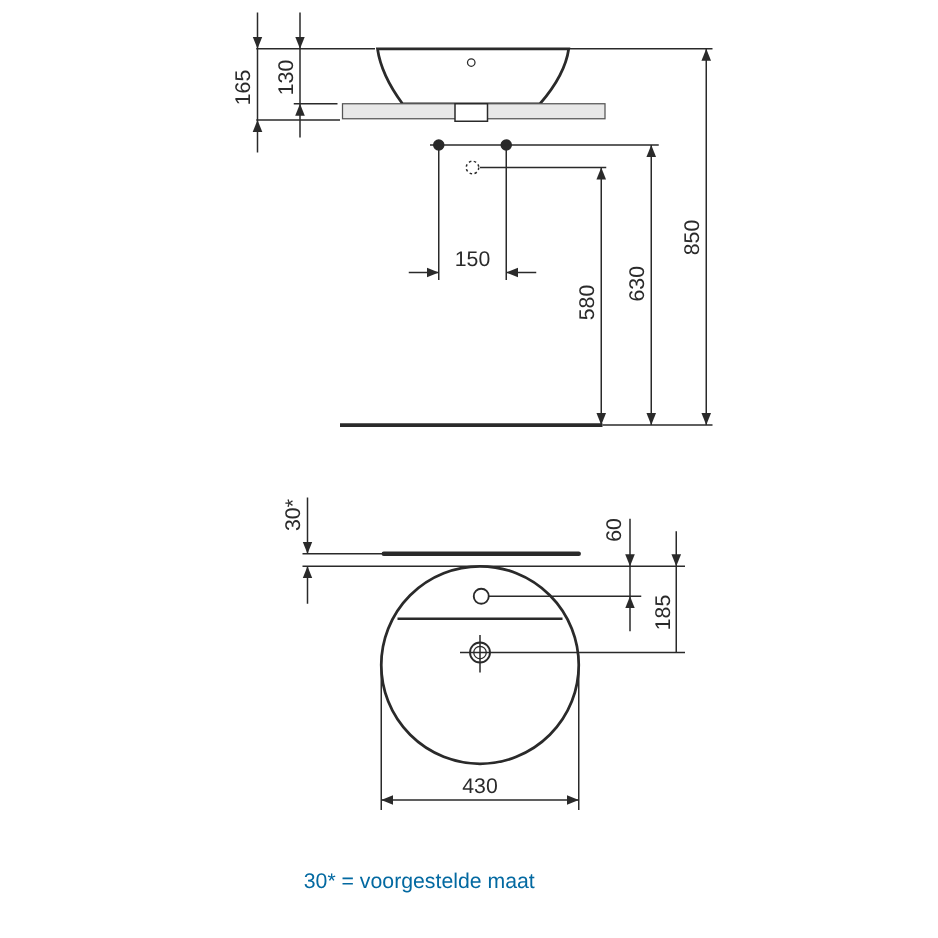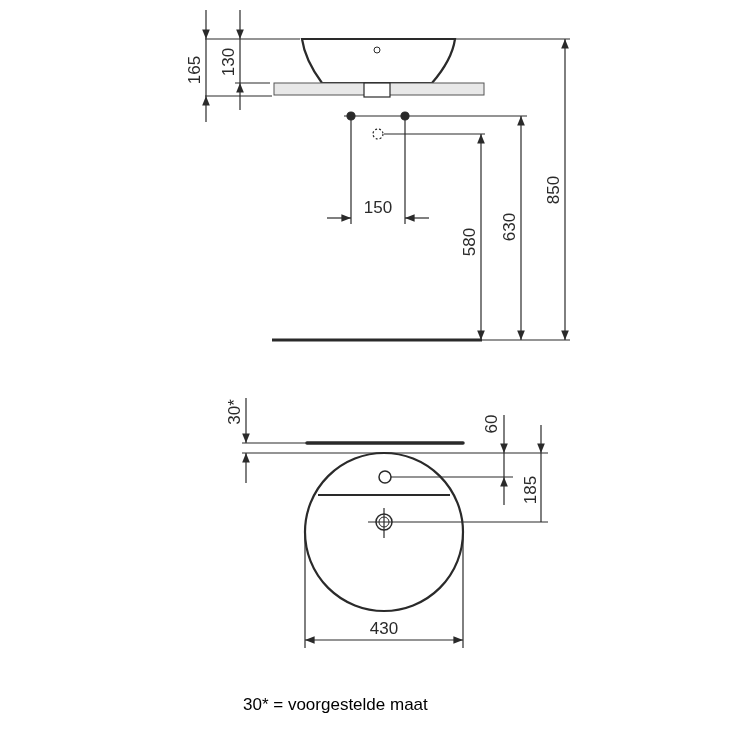--- a/index.html
+++ b/index.html
@@ -1,19 +1,19 @@
 <!DOCTYPE html>
 <html><head>
 <meta charset="utf-8">
 <style>
   html, body { margin:0; padding:0; background:#ffffff; }
   body { width:750px; height:750px; position:relative; overflow:hidden; font-family:"Liberation Sans", sans-serif; }
   svg { position:absolute; left:0; top:0; }
   .dim { font-family:"Liberation Sans", sans-serif; font-size:17px; fill:#2a2a2a; }
-  .note { position:absolute; left:243px; top:695px; font-size:17px; color:#000000; font-family:"Liberation Sans", sans-serif; }
+  .note { position:absolute; left:243px; top:695px; font-size:17px; color:#0369a1; font-family:"Liberation Sans", sans-serif; }
 </style>
 </head>
 <body>
 
 <svg width="750" height="750" viewBox="0 0 750 750">
   <defs>
     <marker id="arr" viewBox="0 0 10 10" refX="10" refY="5" markerWidth="8" markerHeight="8" orient="auto-start-reverse">
       <path d="M0,1 L10,5 L0,9 z" fill="#2a2a2a"></path>
     </marker>
   </defs>

